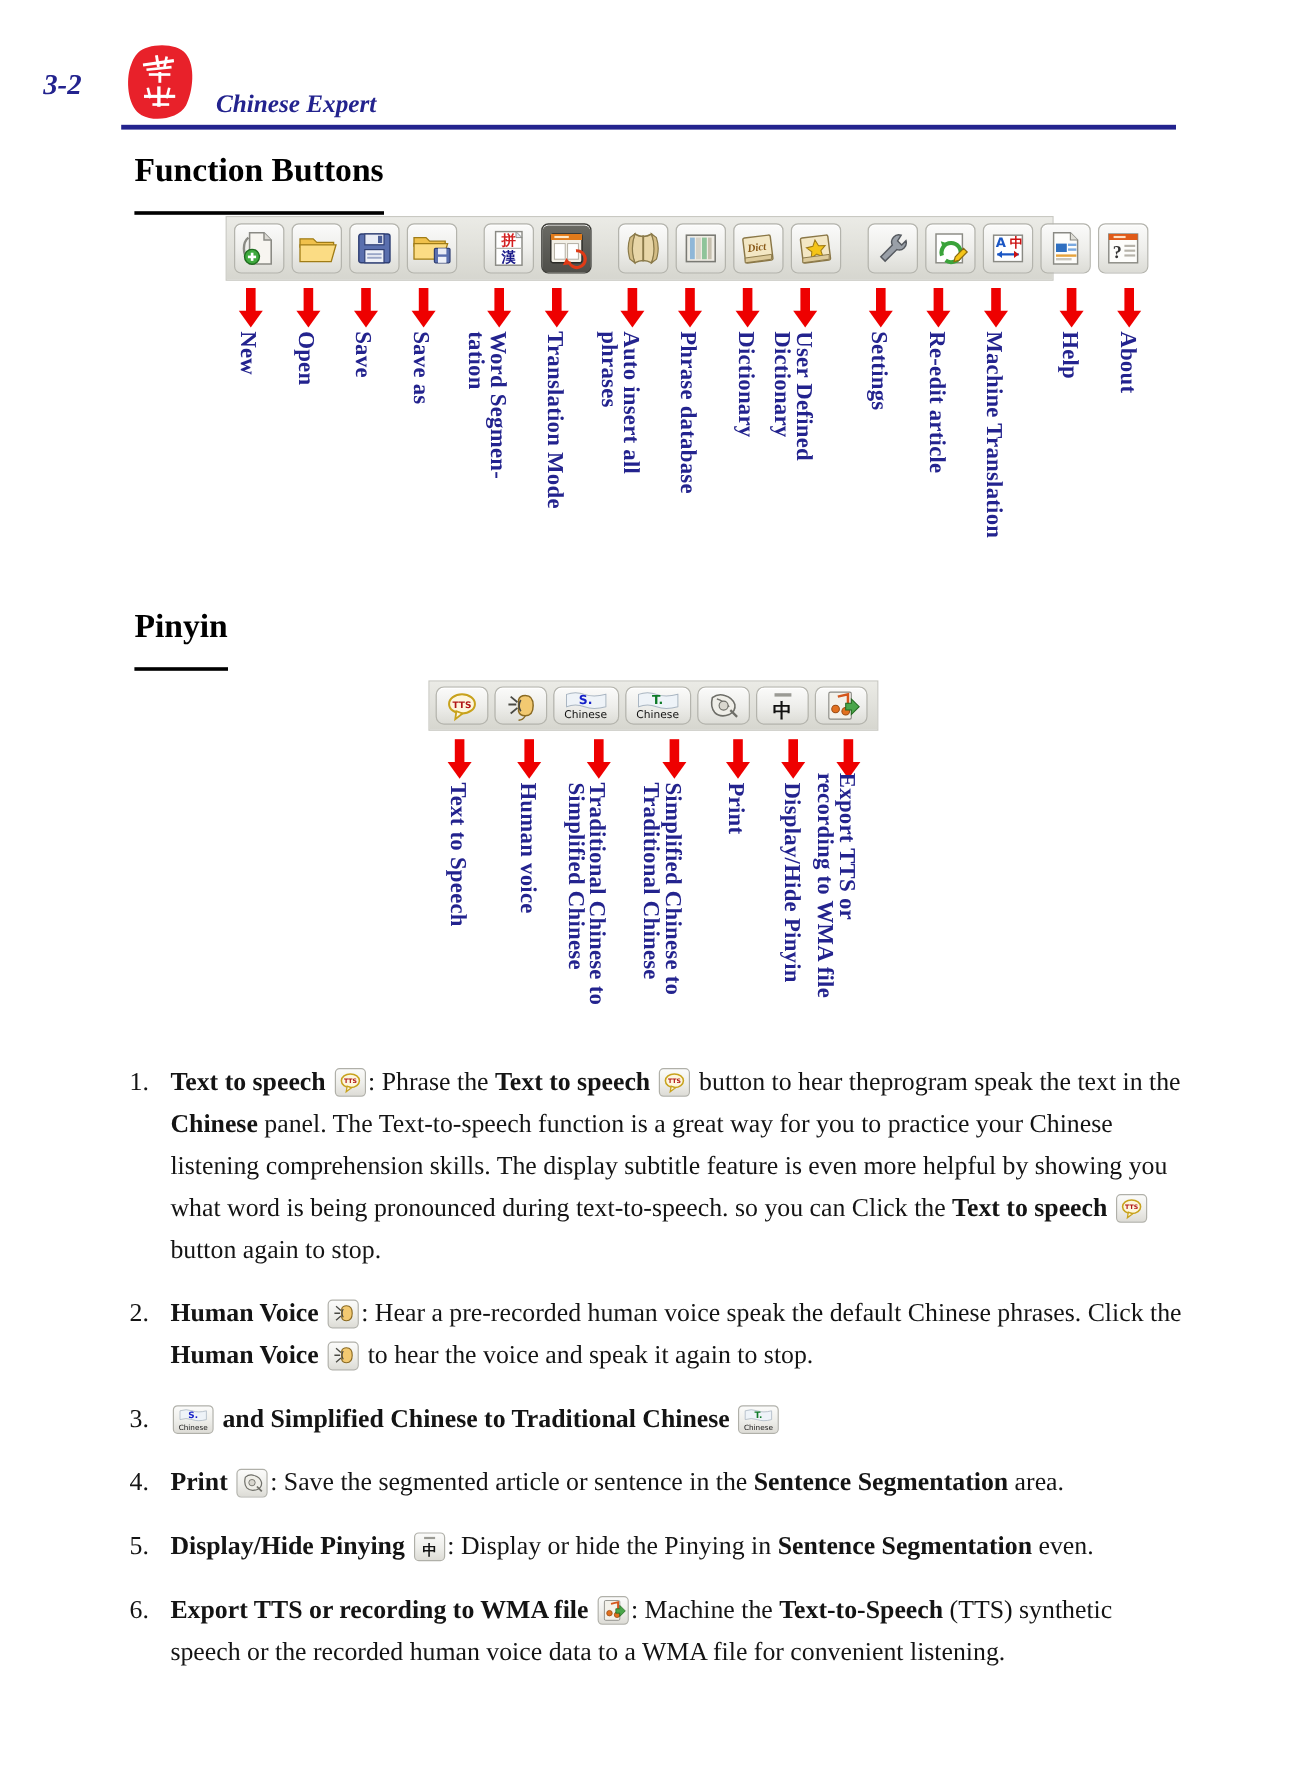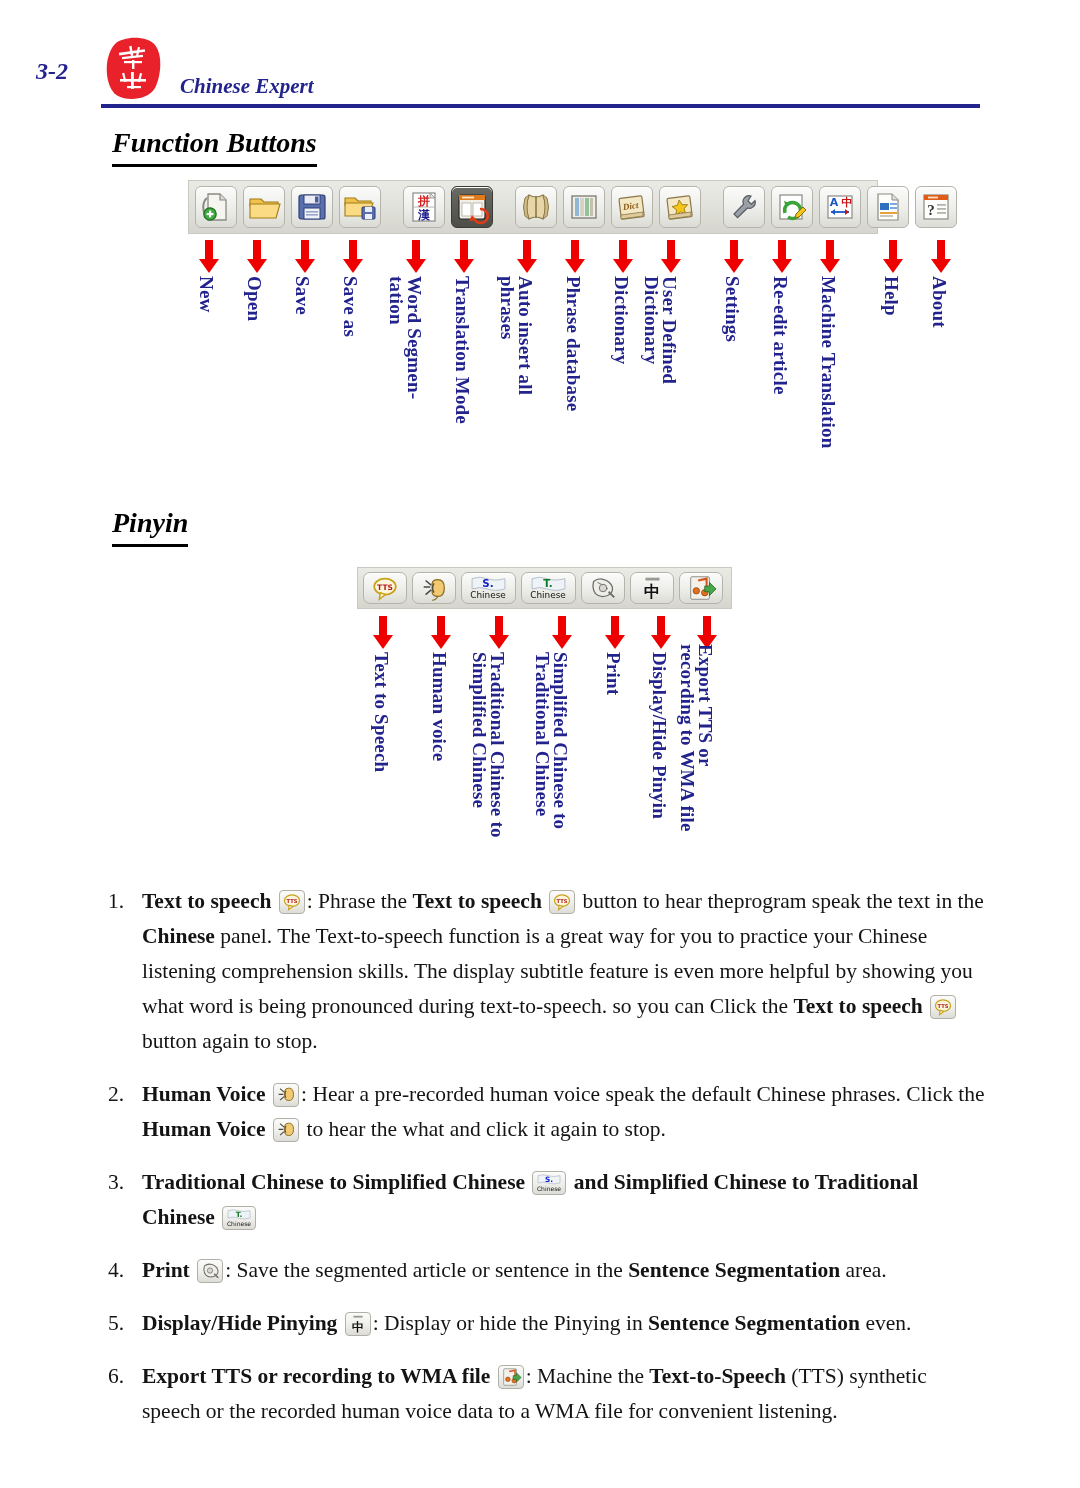--- a/index.html
+++ b/index.html
@@ -32,24 +32,24 @@
   }
   #header-rule {
     position:absolute; left:101px; top:104px; width:879px; height:4px;
     background:#23238e;
   }
 
   
   .section-heading {
     position:absolute;
     font-family:"Liberation Serif", serif;
-    font-weight:bold; font-style:italic; font-size:28px;
+    font-weight:bold; font-size:28px;
     color:#000;
     border-bottom:3px solid #000;
-    padding-bottom:7px;
+    padding-bottom:19px;
     line-height:1.05;
   }
   #heading-function-buttons { left:112px; top:128px; }
   #heading-toolbar { left:112px; top:508px; }
 
   
   .toolbar-strip {
     position:absolute;
     background:linear-gradient(to bottom,#ebebe6 0%,#e2e2dc 45%,#d6d6cf 100%);
     border:1px solid #c9c9c2;
@@ -532,22 +532,22 @@
       <path d="M16 4.5 q5.2 0 5.2 6.8 q0 6.8-5.2 6.8 q-3.7 0-4.4-3 l0-7.6 q.7-3 4.4-3z" fill="#f2c971" stroke="#8a6a22" stroke-width="1"></path>
       <path d="M13 7.5 q-2.2 3.8 0 7.6" fill="none" stroke="#4a4a44" stroke-width="1.1"></path>
       <path d="M6.5 5 l4.4 3.8 M5 11.3 h5.2 M6.5 17.6 l4.4-3.8" stroke="#4a4a44" stroke-width="1.2" fill="none"></path>
     </g>
         </svg></span><span>: Hear a pre-recorded human voice speak the default Chinese phrases. Click the </span><b>Human Voice </b><span class="mini"><svg class="ic" viewBox="0 0 26 24">
           <g>
       <path d="M16 4.5 q5.2 0 5.2 6.8 q0 6.8-5.2 6.8 q-3.7 0-4.4-3 l0-7.6 q.7-3 4.4-3z" fill="#f2c971" stroke="#8a6a22" stroke-width="1"></path>
       <path d="M13 7.5 q-2.2 3.8 0 7.6" fill="none" stroke="#4a4a44" stroke-width="1.1"></path>
       <path d="M6.5 5 l4.4 3.8 M5 11.3 h5.2 M6.5 17.6 l4.4-3.8" stroke="#4a4a44" stroke-width="1.2" fill="none"></path>
     </g>
-        </svg></span><span> to hear the what and click it again to stop.</span></div>
-    <div class="li"><span class="num">3.</span><b>Traditional Chinese to Simplified Chinese </b><span class="mini wide"><svg class="ic" viewBox="0 0 34 24">
+        </svg></span><span> to hear the voice and speak it again to stop.</span></div>
+    <div class="li"><span class="num">3.</span><span class="mini wide"><svg class="ic" viewBox="0 0 34 24">
           <g>
       <path d="M5 4 q5.5-2 11 0 q5.5 2 13 0 l0 8 q-7.5 2-13 0 q-5.5-2-11 0z" fill="#eef3f8" stroke="#aab6c2" stroke-width=".7"></path>
       <text x="17" y="11" font-family="'DejaVu Sans',sans-serif" font-size="8" font-weight="bold" fill="#1520c8" text-anchor="middle">S.</text>
       <text x="17" y="21" font-family="'DejaVu Sans',sans-serif" font-size="6.6" fill="#111" text-anchor="middle">Chinese</text>
     </g>
         </svg></span><b> and Simplified Chinese to Traditional Chinese </b><span class="mini wide"><svg class="ic" viewBox="0 0 34 24">
           <g>
       <path d="M5 4 q5.5-2 11 0 q5.5 2 13 0 l0 8 q-7.5 2-13 0 q-5.5-2-11 0z" fill="#eef3f8" stroke="#aab6c2" stroke-width=".7"></path>
       <text x="17" y="11" font-family="'DejaVu Sans',sans-serif" font-size="8" font-weight="bold" fill="#0d7a26" text-anchor="middle">T.</text>
       <text x="17" y="21" font-family="'DejaVu Sans',sans-serif" font-size="6.6" fill="#111" text-anchor="middle">Chinese</text>

